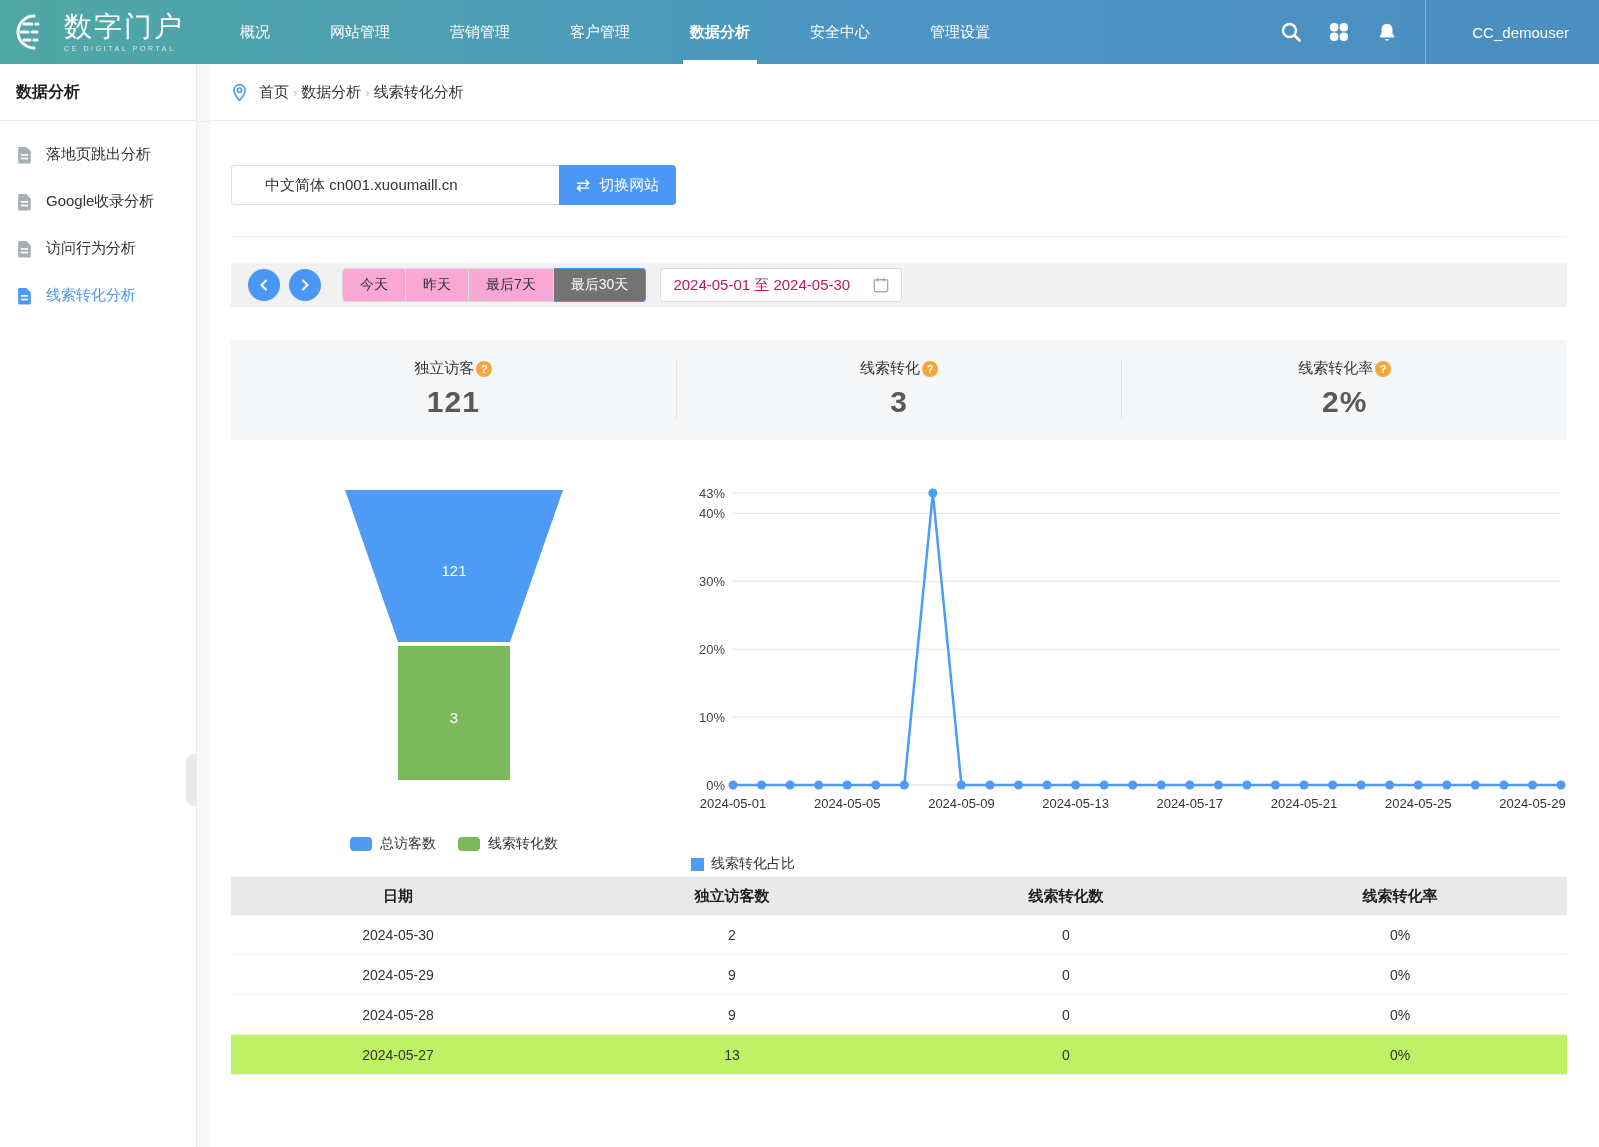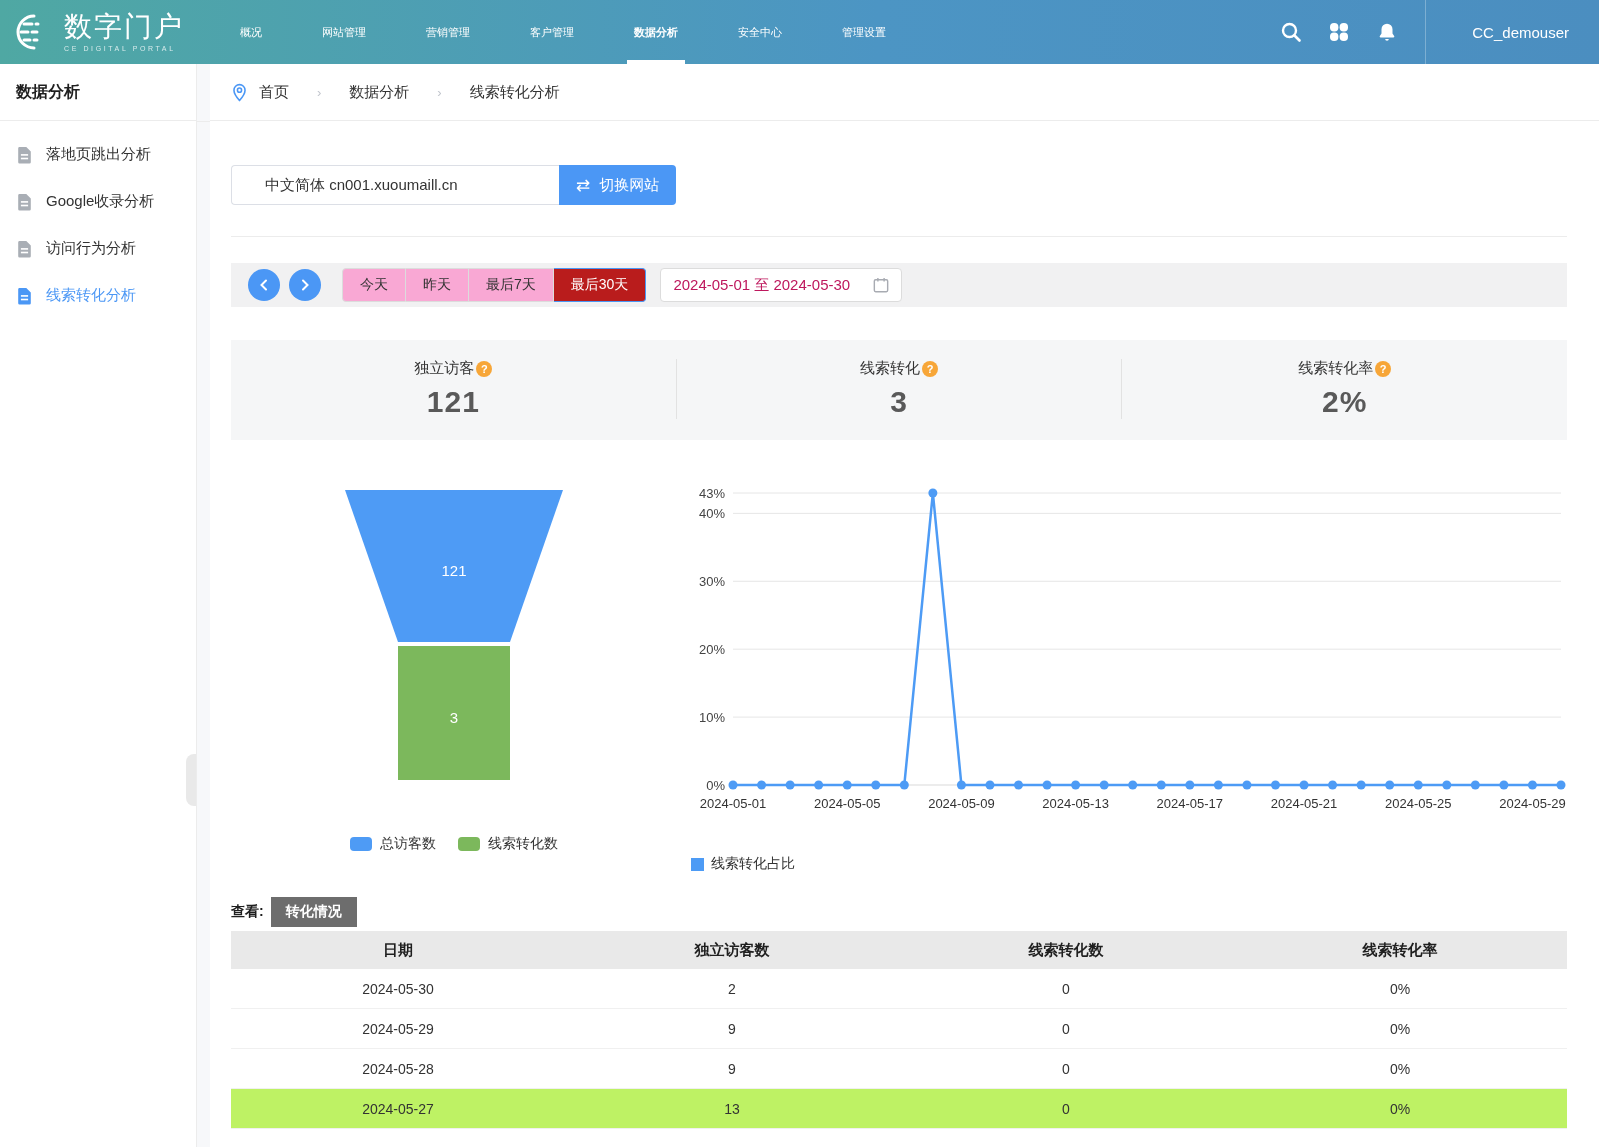--- a/index.html
+++ b/index.html
@@ -8,21 +8,21 @@
 
   
   .navbar { height:64px; display:flex; align-items:center;
             background:linear-gradient(90deg,#4FA8A3 0%,#4C95C4 55%,#4B8EC0 100%); }
   .brand { display:flex; align-items:center; gap:10px; padding-left:14px; width:200px; cursor:pointer; }
   .brand-text { display:flex; flex-direction:column; }
   .brand-title { color:#fff; font-size:28px; font-weight:normal; letter-spacing:2px; line-height:1.1; }
   .brand-sub { color:rgba(255,255,255,.78); font-size:7px; letter-spacing:2.6px; margin-top:3px; }
   .nav-items { display:flex; height:100%; margin-left:10px; }
   .nav-item { position:relative; height:100%; display:flex; align-items:center;
-              padding:0 30px; color:#fff; font-size:11px; cursor:pointer; white-space:nowrap; }
+              padding:0 30px; color:#fff; font-size:15px; cursor:pointer; white-space:nowrap; }
   .nav-item.active { font-weight:bold; }
   .nav-item.active::after { content:''; position:absolute; left:23px; right:23px; bottom:0;
                             height:4px; background:#fff; }
   .nav-right { margin-left:auto; display:flex; align-items:center; height:100%; }
   .nav-iconbtn { padding:0 13px; height:100%; display:flex; align-items:center; cursor:pointer; }
   .nav-divider { width:1px; height:64px; background:rgba(255,255,255,.28); margin-left:14px; }
   .nav-user { color:#fff; font-size:15px; padding:0 30px 0 46px; height:100%;
               display:flex; align-items:center; cursor:pointer; }
 
   
@@ -62,21 +62,21 @@
 
   
   .toolbar { margin-top:26px; background:#f1f1f2; height:44px; display:flex; align-items:center; padding:0 8px; }
   .circle-btn { width:32px; height:32px; border-radius:50%; background:#4B97F5; border:none;
                 display:flex; align-items:center; justify-content:center; margin-left:9px; cursor:pointer; flex:none; }
   .range-group { display:flex; margin-left:21px; }
   .range-btn { height:34px; padding:0 17px; background:#f9a8d4; border:1px solid #dcdcdc; border-left:none;
                font-size:14px; color:#333; display:flex; align-items:center; cursor:pointer; white-space:nowrap; }
   .range-btn:first-child { border-left:1px solid #dcdcdc; border-radius:4px 0 0 4px; }
   .range-btn:last-child { border-radius:0 4px 4px 0; }
-  .range-btn.active { background:#b91c1c; border-color:#4B97F5; color:#fff; }
+  .range-btn.active { background:#737373; border-color:#4B97F5; color:#fff; }
   .date-input { margin-left:14px; height:34px; background:#fff; border:1px solid #dcdcdc;
                 border-radius:4px; display:flex; align-items:center; justify-content:space-between;
                 padding:0 12px; font-size:15px; color:#be185d; width:242px; cursor:pointer; }
 
   
   .stats { margin-top:33px; background:#f5f6f7; display:flex; padding:19px 0 21px; }
   .stat { flex:1; text-align:center; }
   .stat + .stat { border-left:1px solid #e2e2e2; }
   .stat-label { font-size:15px; color:#333; display:inline-flex; align-items:center; gap:2px; }
   .help { width:16px; height:16px; border-radius:50%; background:#F7A638; color:#fff; font-size:11px;
@@ -202,21 +202,21 @@
     <div class="collapse-handle"></div>
   </aside>
   <div class="gutter"></div>
 
   <main class="main">
     <div class="breadcrumb">
       <svg width="19" height="19" viewBox="0 0 24 24">
         <path d="M12 2C8.1 2 5 5.1 5 9c0 5 7 13 7 13s7-8 7-13c0-3.9-3.1-7-7-7z" fill="none" stroke="#4B97F5" stroke-width="2"></path>
         <circle cx="12" cy="9" r="2.6" fill="none" stroke="#4B97F5" stroke-width="2"></circle>
       </svg>
-      <span id="crumbs" style="display:flex;align-items:center;gap:28px">
+      <span id="crumbs" style="display:flex;align-items:center;gap:4px">
           <span class="crumb">首页</span>
           <span class="crumb-sep">›</span>
           <span class="crumb">数据分析</span>
           <span class="crumb-sep">›</span>
           <span class="crumb">线索转化分析</span>
         </span>
     </div>
 
     <div class="content">
 
@@ -354,24 +354,20 @@
               <text x="741.2413793103449" y="331" text-anchor="middle" font-size="13" fill="#333">2024-05-25</text>
               <text x="855.448275862069" y="331" text-anchor="middle" font-size="13" fill="#333">2024-05-29</text>
             </svg>
           <div class="line-legend">
             <span class="sq"></span>
             <span>线索转化占比</span>
           </div>
         </div>
       </div>
 
-      <div class="view-row">
-        <span class="view-label">查看:</span>
-        <span class="view-tab">转化情况</span>
-      </div>
       <div class="table">
         <div class="t-head" id="t-head">
             <div class="t-cell">日期</div>
             <div class="t-cell">独立访客数</div>
             <div class="t-cell">线索转化数</div>
             <div class="t-cell">线索转化率</div>
           </div>
         <div id="t-body">
             <div class="t-row">
               <div class="t-cell">2024-05-30</div>

